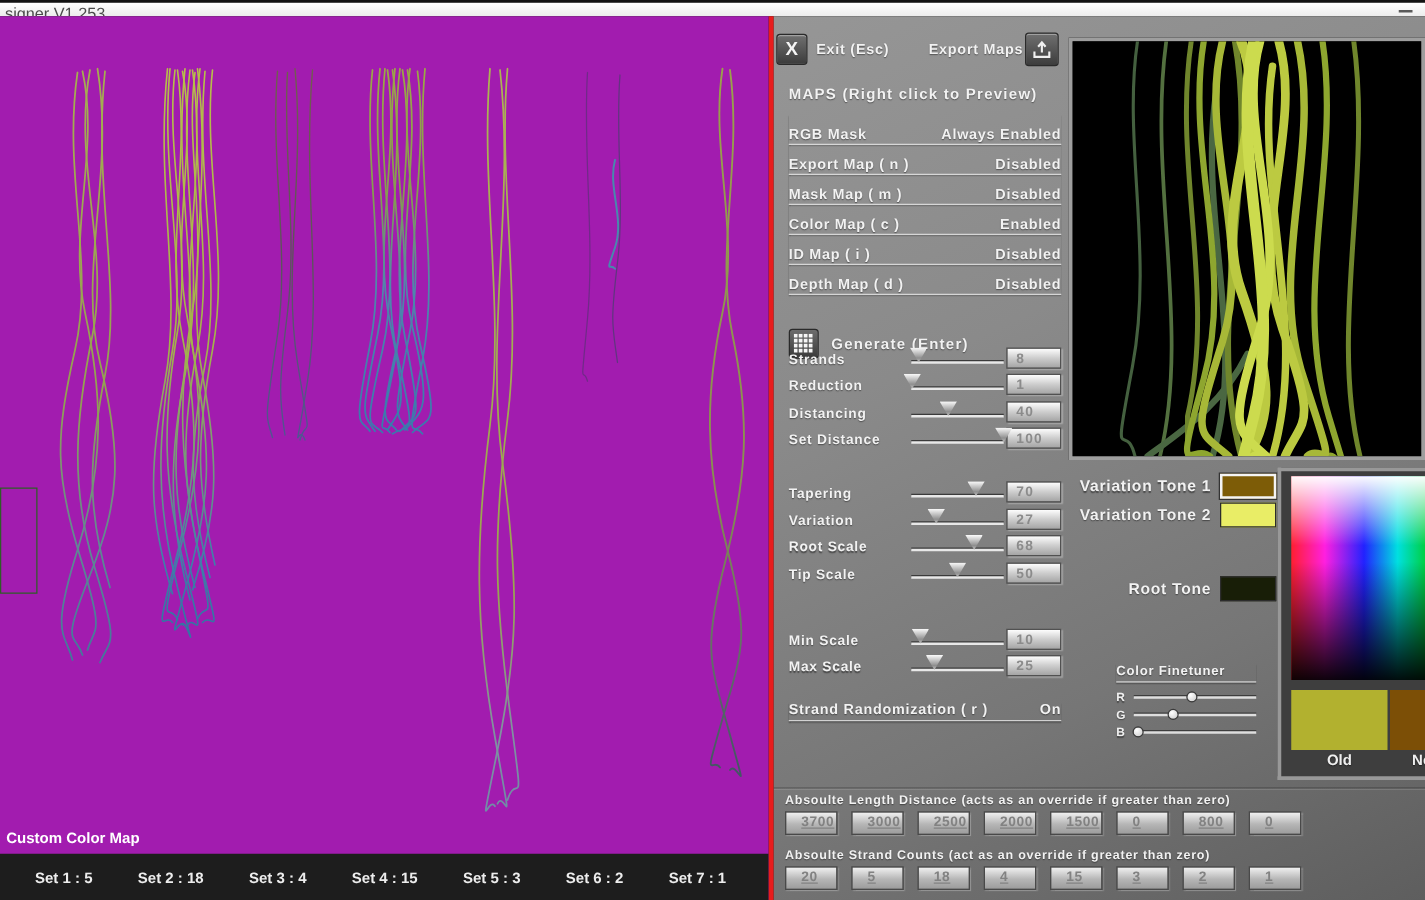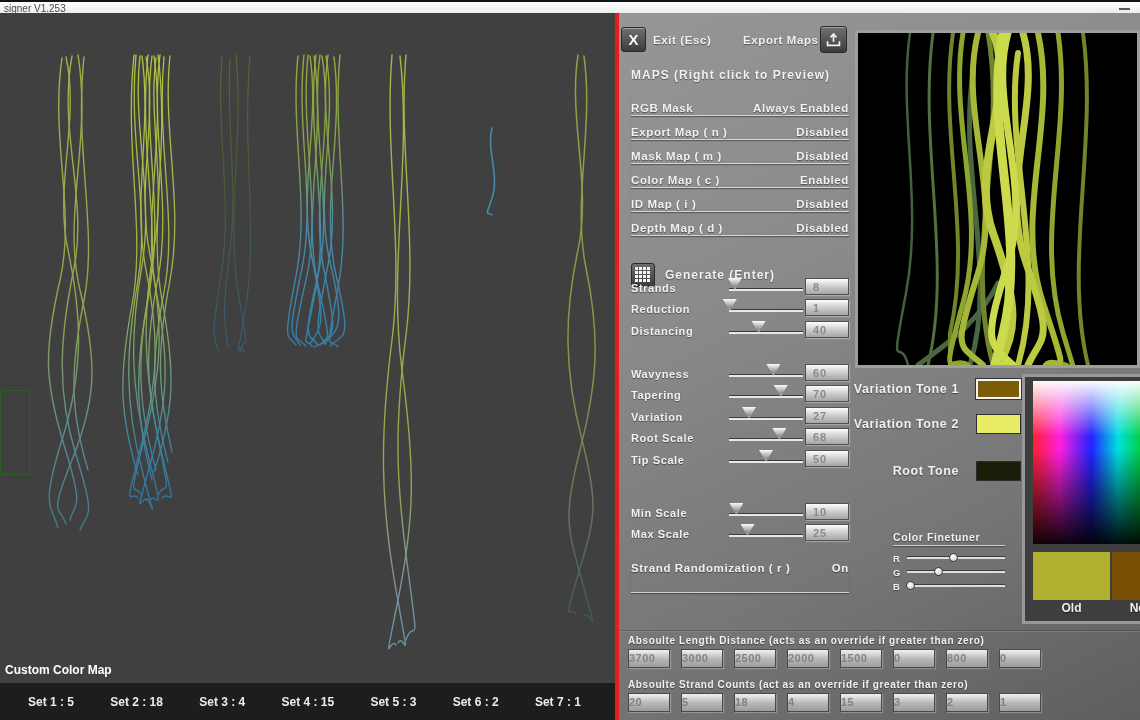--- a/index.html
+++ b/index.html
@@ -1,24 +1,24 @@
 <!DOCTYPE html>
 <html><head>
 <meta charset="utf-8">
 <style>
   html,body{margin:0;padding:0;}
   body{width:1140px;height:720px;background:#000;font-family:"Liberation Sans",sans-serif;overflow:hidden;position:relative;}
 
   
   .titlebar{position:absolute;left:0;top:0;width:1140px;height:13px;background:linear-gradient(#ffffff,#ececec);border-top:2px solid #121212;box-sizing:border-box;}
-  .title-text{position:absolute;left:4px;top:1px;font-size:10px;color:#4a4a4a;}
+  .title-text{position:absolute;left:4px;top:1px;font-size:13px;color:#4a4a4a;}
   .min-icon{position:absolute;right:10px;top:6px;width:11px;height:2px;background:#5a5a5a;}
 
   
-  .viewport{position:absolute;left:0;top:13px;width:615px;height:707px;background:#404040;overflow:hidden;}
+  .viewport{position:absolute;left:0;top:13px;width:615px;height:707px;background:#a21caf;overflow:hidden;}
   .viewport svg{position:absolute;left:0;top:0;}
   .sel-rect{position:absolute;left:0;top:377px;width:30px;height:85px;border:1px solid #2f5d27;box-sizing:border-box;}
   .ccm-label{position:absolute;left:5px;top:650px;font-size:12px;font-weight:bold;color:#fff;}
   .set-row{position:absolute;left:0;bottom:0;width:100%;height:37px;background:#1d1d1d;display:flex;align-items:center;justify-content:space-between;padding:0 34px 0 28px;box-sizing:border-box;}
   .set-item{font-size:12px;font-weight:bold;color:#ededed;}
 
   
   .divider{position:absolute;left:615px;top:13px;width:4px;height:707px;background:#e81c1c;}
 
   
@@ -39,28 +39,28 @@
   .gen-btn{width:24px;height:24px;background:linear-gradient(#6d6d6d,#3a3a3a);border:1px solid #2a2a2a;border-radius:3px;box-sizing:border-box;display:flex;align-items:center;justify-content:center;}
   .gen-label{font-size:12px;letter-spacing:1px;}
 
   .sliders{position:absolute;left:12px;width:218px;}
   .srow{position:absolute;left:0;width:218px;height:18px;display:flex;justify-content:space-between;}
   .slabel{font-size:11px;line-height:20px;width:96px;}
   .strack{position:relative;width:74px;height:2px;background:#e8e8e8;box-shadow:0 -1px 0 #3a3a3a;margin-top:11px;}
   .tri{position:absolute;top:-11px;width:14px;height:12px;clip-path:polygon(0 0,100% 0,50% 100%);background:linear-gradient(180deg,#fbfbfb,#8f8f8f 70%,#c2c2c2);filter:drop-shadow(0 1px 1px rgba(0,0,0,.5));}
   .vbox{width:44px;height:17px;background:linear-gradient(180deg,#fdfdfd,#cdcdcd 50%,#a5a5a5);border:1px solid #515151;box-shadow:1px 1px 1px rgba(255,255,255,.3);color:#8b8b8b;font-size:11px;font-weight:bold;line-height:16px;padding-left:7px;letter-spacing:1px;box-sizing:border-box;}
 
-  .rand-row{position:absolute;left:12px;top:549px;width:218px;display:flex;justify-content:space-between;align-items:flex-end;border-bottom:1px solid rgba(232,232,232,.8);box-shadow:0 1px 1px rgba(0,0,0,.35);padding-bottom:18px;text-align:center;}
+  .rand-row{position:absolute;left:12px;top:549px;width:218px;display:flex;justify-content:space-between;align-items:flex-end;border-bottom:1px solid rgba(232,232,232,.8);box-shadow:0 1px 1px rgba(0,0,0,.35);padding-bottom:2px;text-align:center;}
   .rand-row span{font-size:11.5px;}
 
   
   .preview{position:absolute;left:236px;top:17px;width:279px;height:332px;border:3px solid #9e9e9e;background:#000;overflow:hidden;}
 
   
-  .tone-row{position:absolute;left:236px;width:166px;height:22px;display:flex;align-items:center;justify-content:flex-end;gap:17px;}
+  .tone-row{position:absolute;left:236px;width:166px;height:22px;display:flex;align-items:center;justify-content:flex-end;gap:7px;}
   .tone-label{font-size:12.5px;white-space:nowrap;}
   .tone-swatch{width:45px;height:20px;border:1px solid #2c2c2c;box-sizing:border-box;flex:none;}
   .tone-swatch.selected{border:2px solid #f4f4f4;box-shadow:0 0 0 1px #333;}
 
   
   .picker{position:absolute;left:403px;top:361px;width:118px;height:250px;border:3px solid #989898;border-right:none;background:#3e3e3e;box-sizing:border-box;overflow:hidden;}
   .grad{position:absolute;left:8px;top:4px;width:112px;height:163px;background:
       linear-gradient(to bottom,rgba(255,255,255,.98) 0%,rgba(255,255,255,0) 34%),
       linear-gradient(to bottom,rgba(0,0,0,0) 42%,rgba(0,0,0,.94) 100%),
       linear-gradient(to right,#ff1f30 0%,#ff1fe0 24%,#2222ff 52%,#00e0e0 76%,#00cc22 100%);}
@@ -72,21 +72,21 @@
   .ft-header{font-size:10.5px;border-bottom:1px solid rgba(230,230,230,.8);box-shadow:0 1px 1px rgba(0,0,0,.3);padding-bottom:2px;margin-bottom:5px;}
   .ft-row{display:flex;align-items:center;height:14px;gap:4px;}
   .ft-letter{width:10px;font-size:9.5px;font-weight:bold;color:#f0f0f0;text-shadow:0 1px 1px rgba(0,0,0,.4);}
   .ft-track{position:relative;flex:1;height:2px;background:#dedede;box-shadow:0 -1px 0 #3d3d3d;}
   .ft-dot{position:absolute;top:-4px;width:9px;height:9px;border-radius:50%;background:radial-gradient(circle at 35% 30%,#ffffff,#c9c9c9);border:1px solid #3a3a3a;box-sizing:border-box;}
 
   
   .bottom-sep{position:absolute;left:0;top:617px;width:100%;height:2px;background:linear-gradient(rgba(0,0,0,.35),rgba(255,255,255,.22));}
   .ovr-header{position:absolute;left:9px;font-size:10px;white-space:nowrap;text-align:right;}
   .ovr-boxes{position:absolute;left:9px;display:flex;gap:11px;}
-  .nbox{width:42px;height:19px;background:linear-gradient(180deg,#f1f1f1,#b6b6b6 55%,#9c9c9c);border:1px solid #494949;box-shadow:1px 1px 1px rgba(255,255,255,.25);color:#828282;font-size:11px;font-weight:bold;line-height:17px;padding-left:0;letter-spacing:.5px;box-sizing:border-box;}
+  .nbox{width:42px;height:19px;background:linear-gradient(180deg,#f1f1f1,#b6b6b6 55%,#9c9c9c);border:1px solid #494949;box-shadow:1px 1px 1px rgba(255,255,255,.25);color:#828282;font-size:11px;font-weight:bold;line-height:17px;padding-left:12px;letter-spacing:.5px;box-sizing:border-box;text-decoration:underline;}
 </style>
 </head>
 <body>
 
 <div class="titlebar">
   <span class="title-text">signer V1.253</span>
   <span class="min-icon"></span>
 </div>
 
 <div class="viewport">
@@ -291,26 +291,26 @@
         </span>
       <span class="vbox">1</span>
     </div>
     <div class="srow" style="top:43px">
       <span class="slabel ptext">Distancing</span>
       <span class="strack">
           <span class="tri" style="left: calc(40% - 7px);"></span>
         </span>
       <span class="vbox">40</span>
     </div>
-    <div class="srow" style="top:86px">
-      <span class="slabel ptext">Wavyness</span>
-      <span class="strack">
-          <span class="tri" style="left: calc(60% - 7px);"></span>
-        </span>
-      <span class="vbox">60</span>
+    <div class="srow" style="top:64px">
+      <span class="slabel ptext">Set Distance</span>
+      <span class="strack">
+          <span class="tri" style="left: calc(100% - 7px);"></span>
+        </span>
+      <span class="vbox">100</span>
     </div>
     <div class="srow" style="top:107px">
       <span class="slabel ptext">Tapering</span>
       <span class="strack">
           <span class="tri" style="left: calc(70% - 7px);"></span>
         </span>
       <span class="vbox">70</span>
     </div>
     <div class="srow" style="top:129px">
       <span class="slabel ptext">Variation</span>
@@ -378,21 +378,21 @@
         <path d="M 150 0 C 130 70 175 150 150 230 S 130 310 155 332" stroke="#ccdb4e" stroke-width="7"></path>
         <path d="M 145 0 C 125 100 170 200 145 300 S 135 328 150 332" stroke="#ccdb4e" stroke-width="9"></path>
       </g>
     </svg>
   </div>
 
   <div class="tone-row" style="top:365px">
     <span class="tone-label ptext">Variation Tone 1</span>
     <span class="tone-swatch selected" style="background: rgb(125, 92, 7);"></span>
   </div>
-  <div class="tone-row" style="top:400px">
+  <div class="tone-row" style="top:388px">
     <span class="tone-label ptext">Variation Tone 2</span>
     <span class="tone-swatch" style="background: rgb(233, 237, 102);"></span>
   </div>
   <div class="tone-row" style="top:447px">
     <span class="tone-label ptext">Root Tone</span>
     <span class="tone-swatch" style="background: rgb(24, 30, 7);"></span>
   </div>
 
   <div class="picker">
     <div class="grad"></div>

